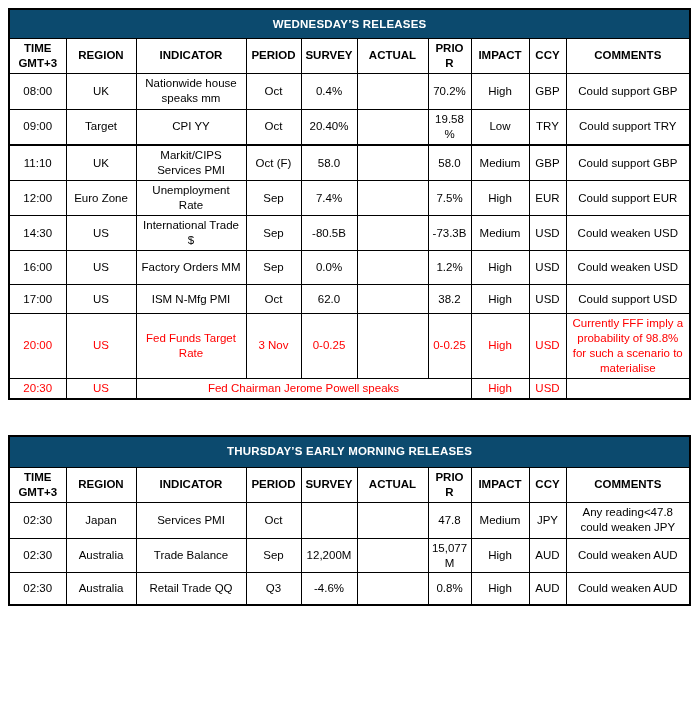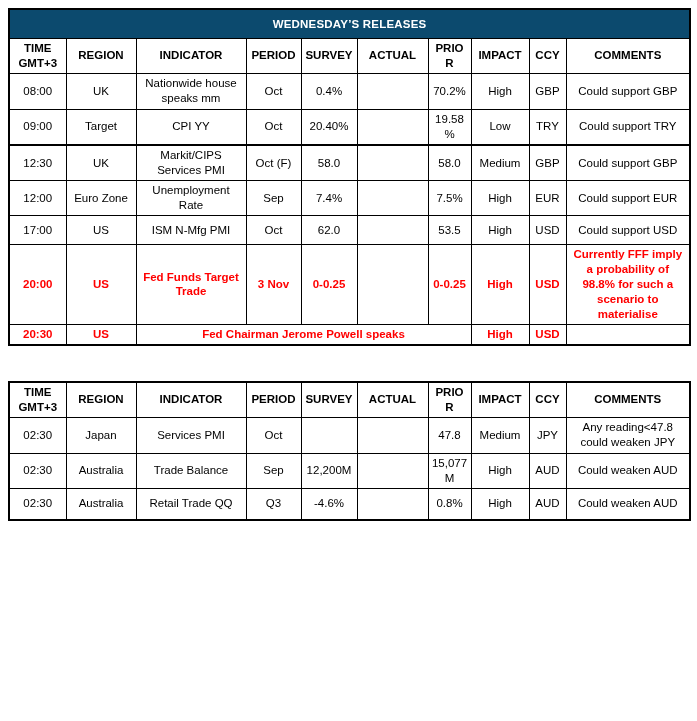--- a/index.html
+++ b/index.html
@@ -34,21 +34,21 @@
     height:24px;
     letter-spacing:.2px;
   }
   tr.hdr td{
     font-weight:bold;
     white-space:pre-line;
     height:28px;
   }
   td.tl{border-left:2.5px solid #000;}      
   tr.tb td{border-bottom:2.5px solid #000;} 
-  tr.red td{color:#FF0000;font-weight:bold;}
+  tr.red td{color:#FF0000;font-weight:normal;}
   .thu{margin-top:35px;}
 </style>
 </head>
 <body>
 
 <div class="page">
 
   <table class="cal">
     <colgroup>
       <col style="width:57px">
@@ -100,21 +100,21 @@
         <td>Oct</td>
         <td class="tl">20.40%</td>
         <td></td>
         <td>19.58%</td>
         <td class="tl">Low</td>
         <td>TRY</td>
         <td>Could support TRY</td>
       </tr>
 
       <tr style="height:36px">
-        <td>12:30</td>
+        <td>11:10</td>
         <td>UK</td>
         <td>Markit/CIPS Services PMI</td>
         <td>Oct (F)</td>
         <td class="tl">58.0</td>
         <td></td>
         <td>58.0</td>
         <td class="tl">Medium</td>
         <td>GBP</td>
         <td>Could support GBP</td>
       </tr>
@@ -126,40 +126,64 @@
         <td>Sep</td>
         <td class="tl">7.4%</td>
         <td></td>
         <td>7.5%</td>
         <td class="tl">High</td>
         <td>EUR</td>
         <td>Could support EUR</td>
       </tr>
 
 
-
+      <tr style="height:34px">
+        <td>14:30</td>
+        <td>US</td>
+        <td>International Trade $</td>
+        <td>Sep</td>
+        <td class="tl">-80.5B</td>
+        <td></td>
+        <td>-73.3B</td>
+        <td class="tl">Medium</td>
+        <td>USD</td>
+        <td>Could weaken USD</td>
+      </tr>
+
+      <tr style="height:34px">
+        <td>16:00</td>
+        <td>US</td>
+        <td>Factory Orders MM</td>
+        <td>Sep</td>
+        <td class="tl">0.0%</td>
+        <td></td>
+        <td>1.2%</td>
+        <td class="tl">High</td>
+        <td>USD</td>
+        <td>Could weaken USD</td>
+      </tr>
 
 
       <tr style="height:29px">
         <td>17:00</td>
         <td>US</td>
         <td>ISM N-Mfg PMI</td>
         <td>Oct</td>
         <td class="tl">62.0</td>
         <td></td>
-        <td>53.5</td>
+        <td>38.2</td>
         <td class="tl">High</td>
         <td>USD</td>
         <td>Could support USD</td>
       </tr>
 
       <tr class="red" style="height:62px">
         <td>20:00</td>
         <td>US</td>
-        <td>Fed Funds Target Trade</td>
+        <td>Fed Funds Target Rate</td>
         <td>3 Nov</td>
         <td class="tl">0-0.25</td>
         <td></td>
         <td>0-0.25</td>
         <td class="tl">High</td>
         <td>USD</td>
         <td>Currently FFF imply a probability of 98.8% for such a scenario to materialise</td>
       </tr>
 
       <tr class="red" style="height:16px">
@@ -180,20 +204,23 @@
         <col style="width:110px">
         <col style="width:55px">
       <col style="width:56px">
         <col style="width:71px">
         <col style="width:43px">
         <col style="width:58px">
       <col style="width:37px">
         <col style="width:124px">
     </colgroup>
     <tbody>
+      <tr>
+        <td class="title" colspan="10" style="height:26px">THURSDAY’S EARLY MORNING RELEASES</td>
+      </tr>
       <tr class="hdr">
         <td>TIME
 GMT+3</td>
         <td>REGION</td>
         <td>INDICATOR</td>
         <td>PERIOD</td>
         <td class="tl">SURVEY</td>
         <td>ACTUAL</td>
         <td>PRIOR</td>
         <td class="tl">IMPACT</td>

